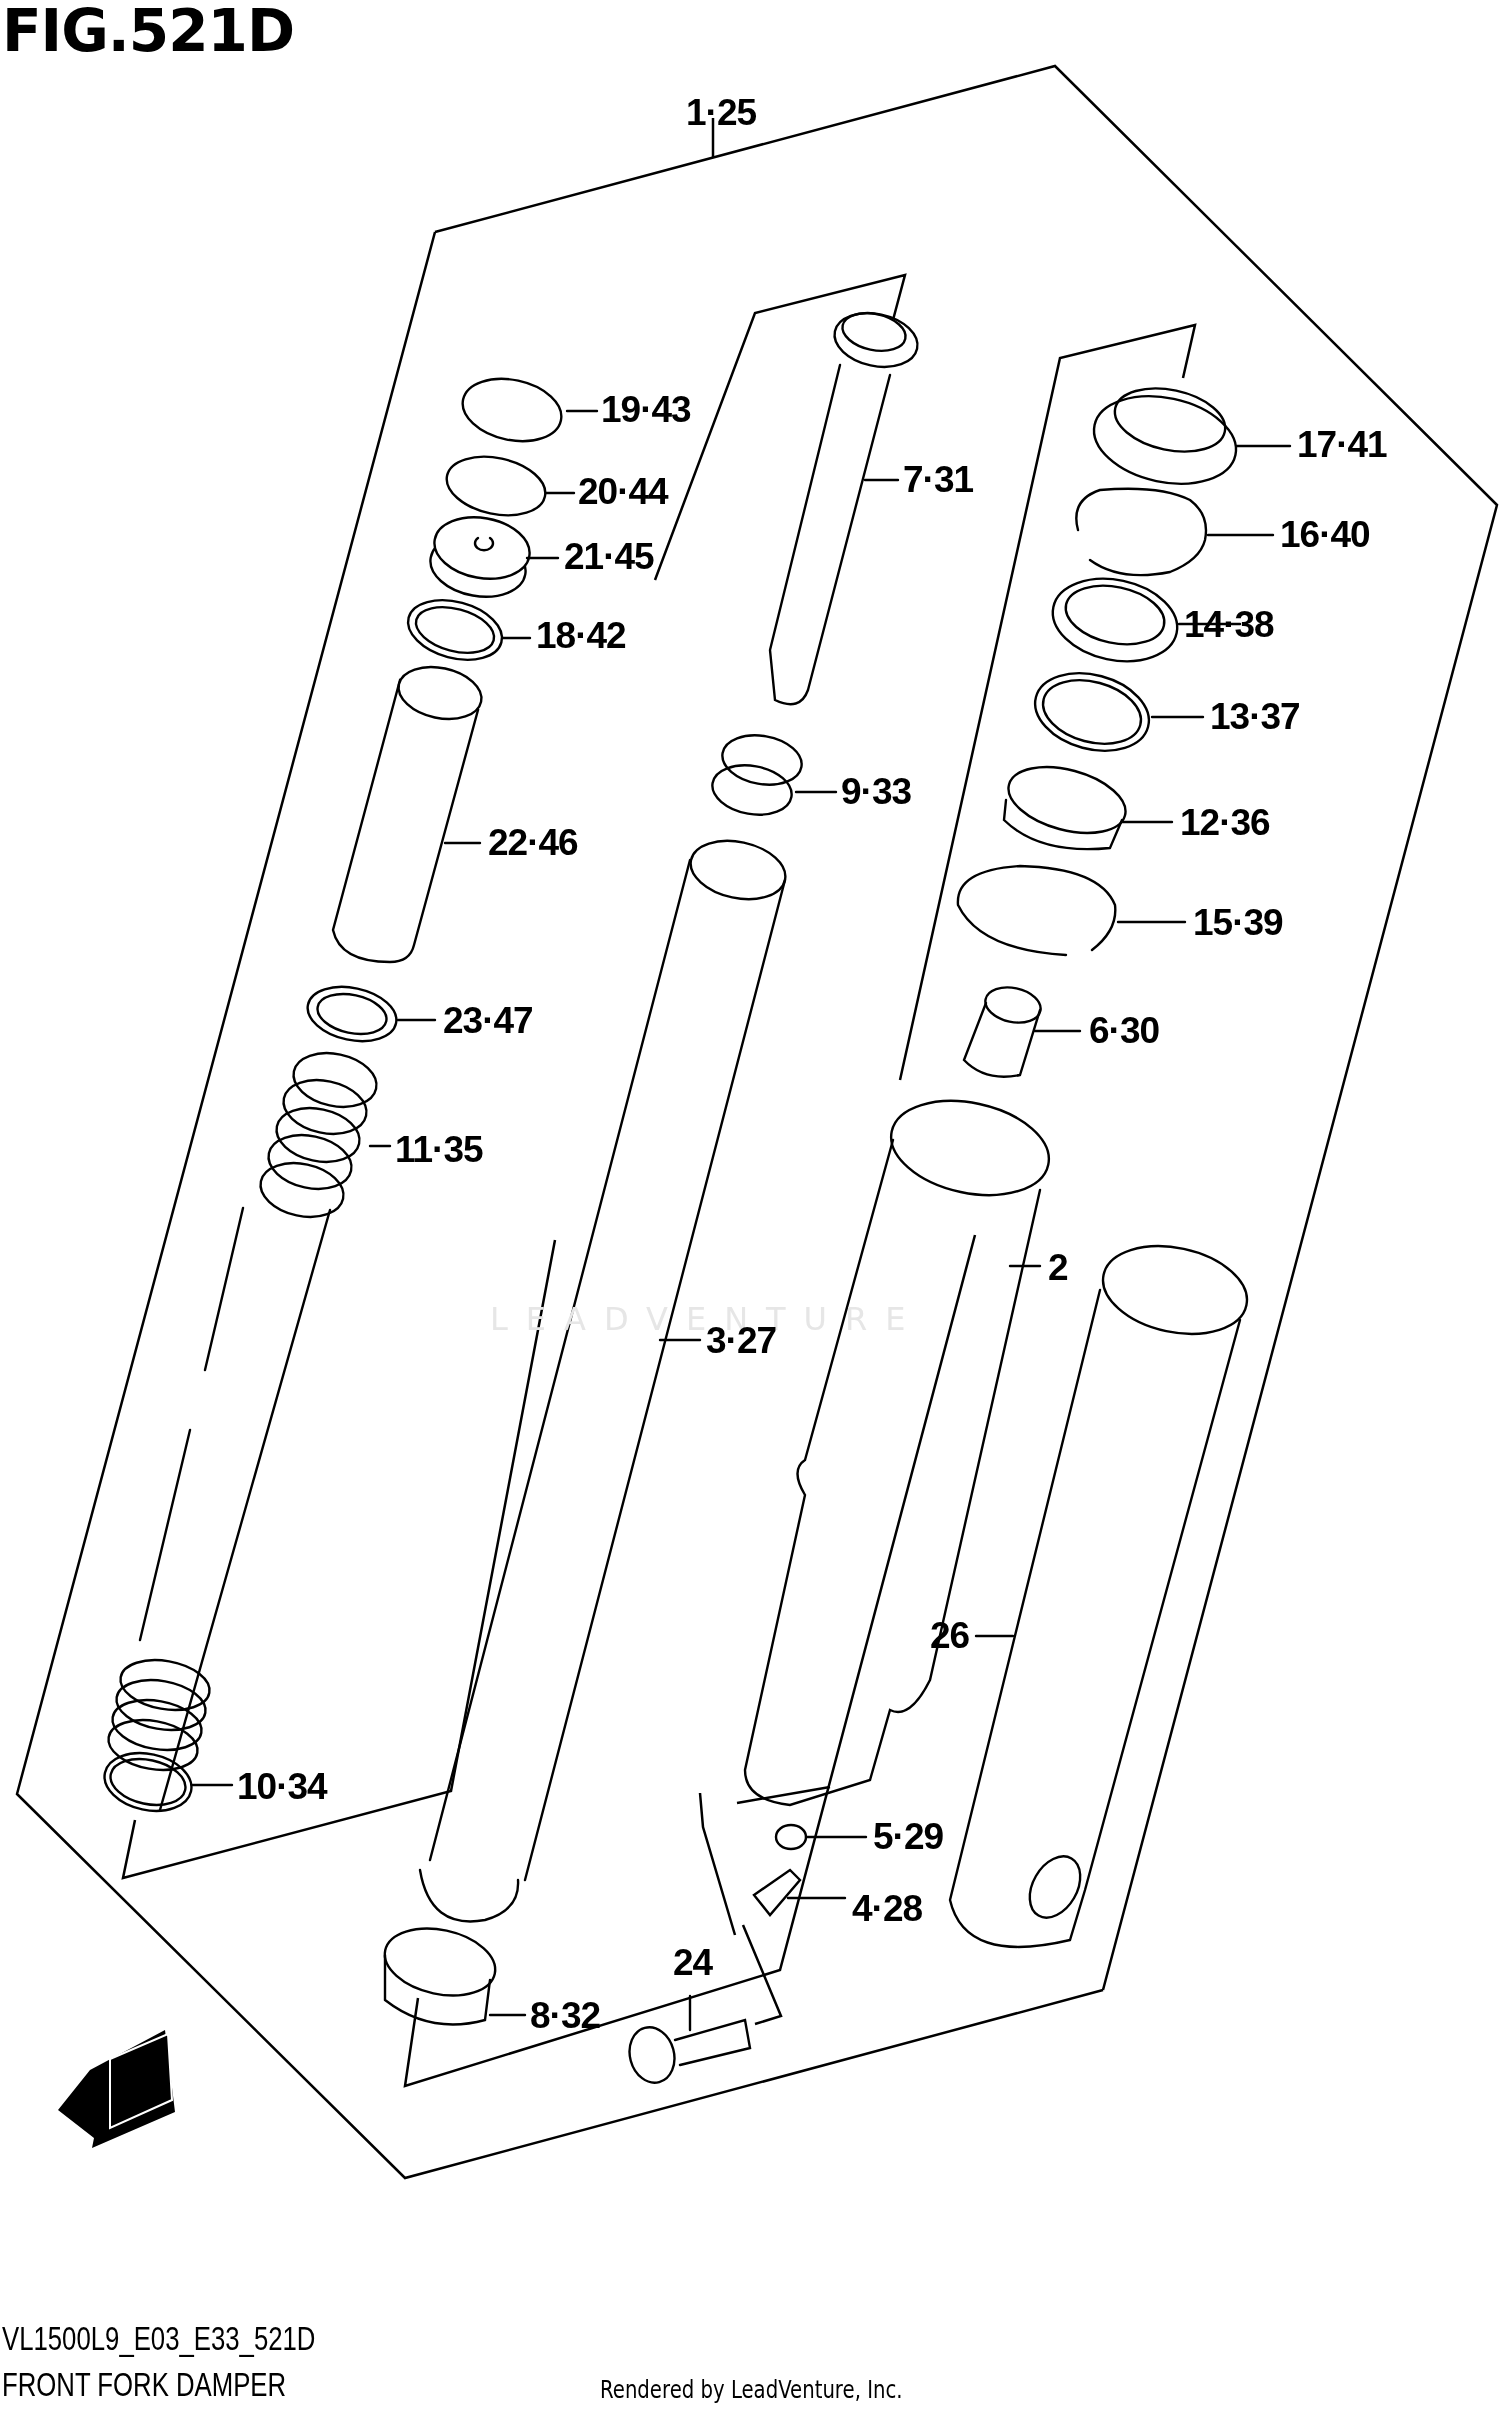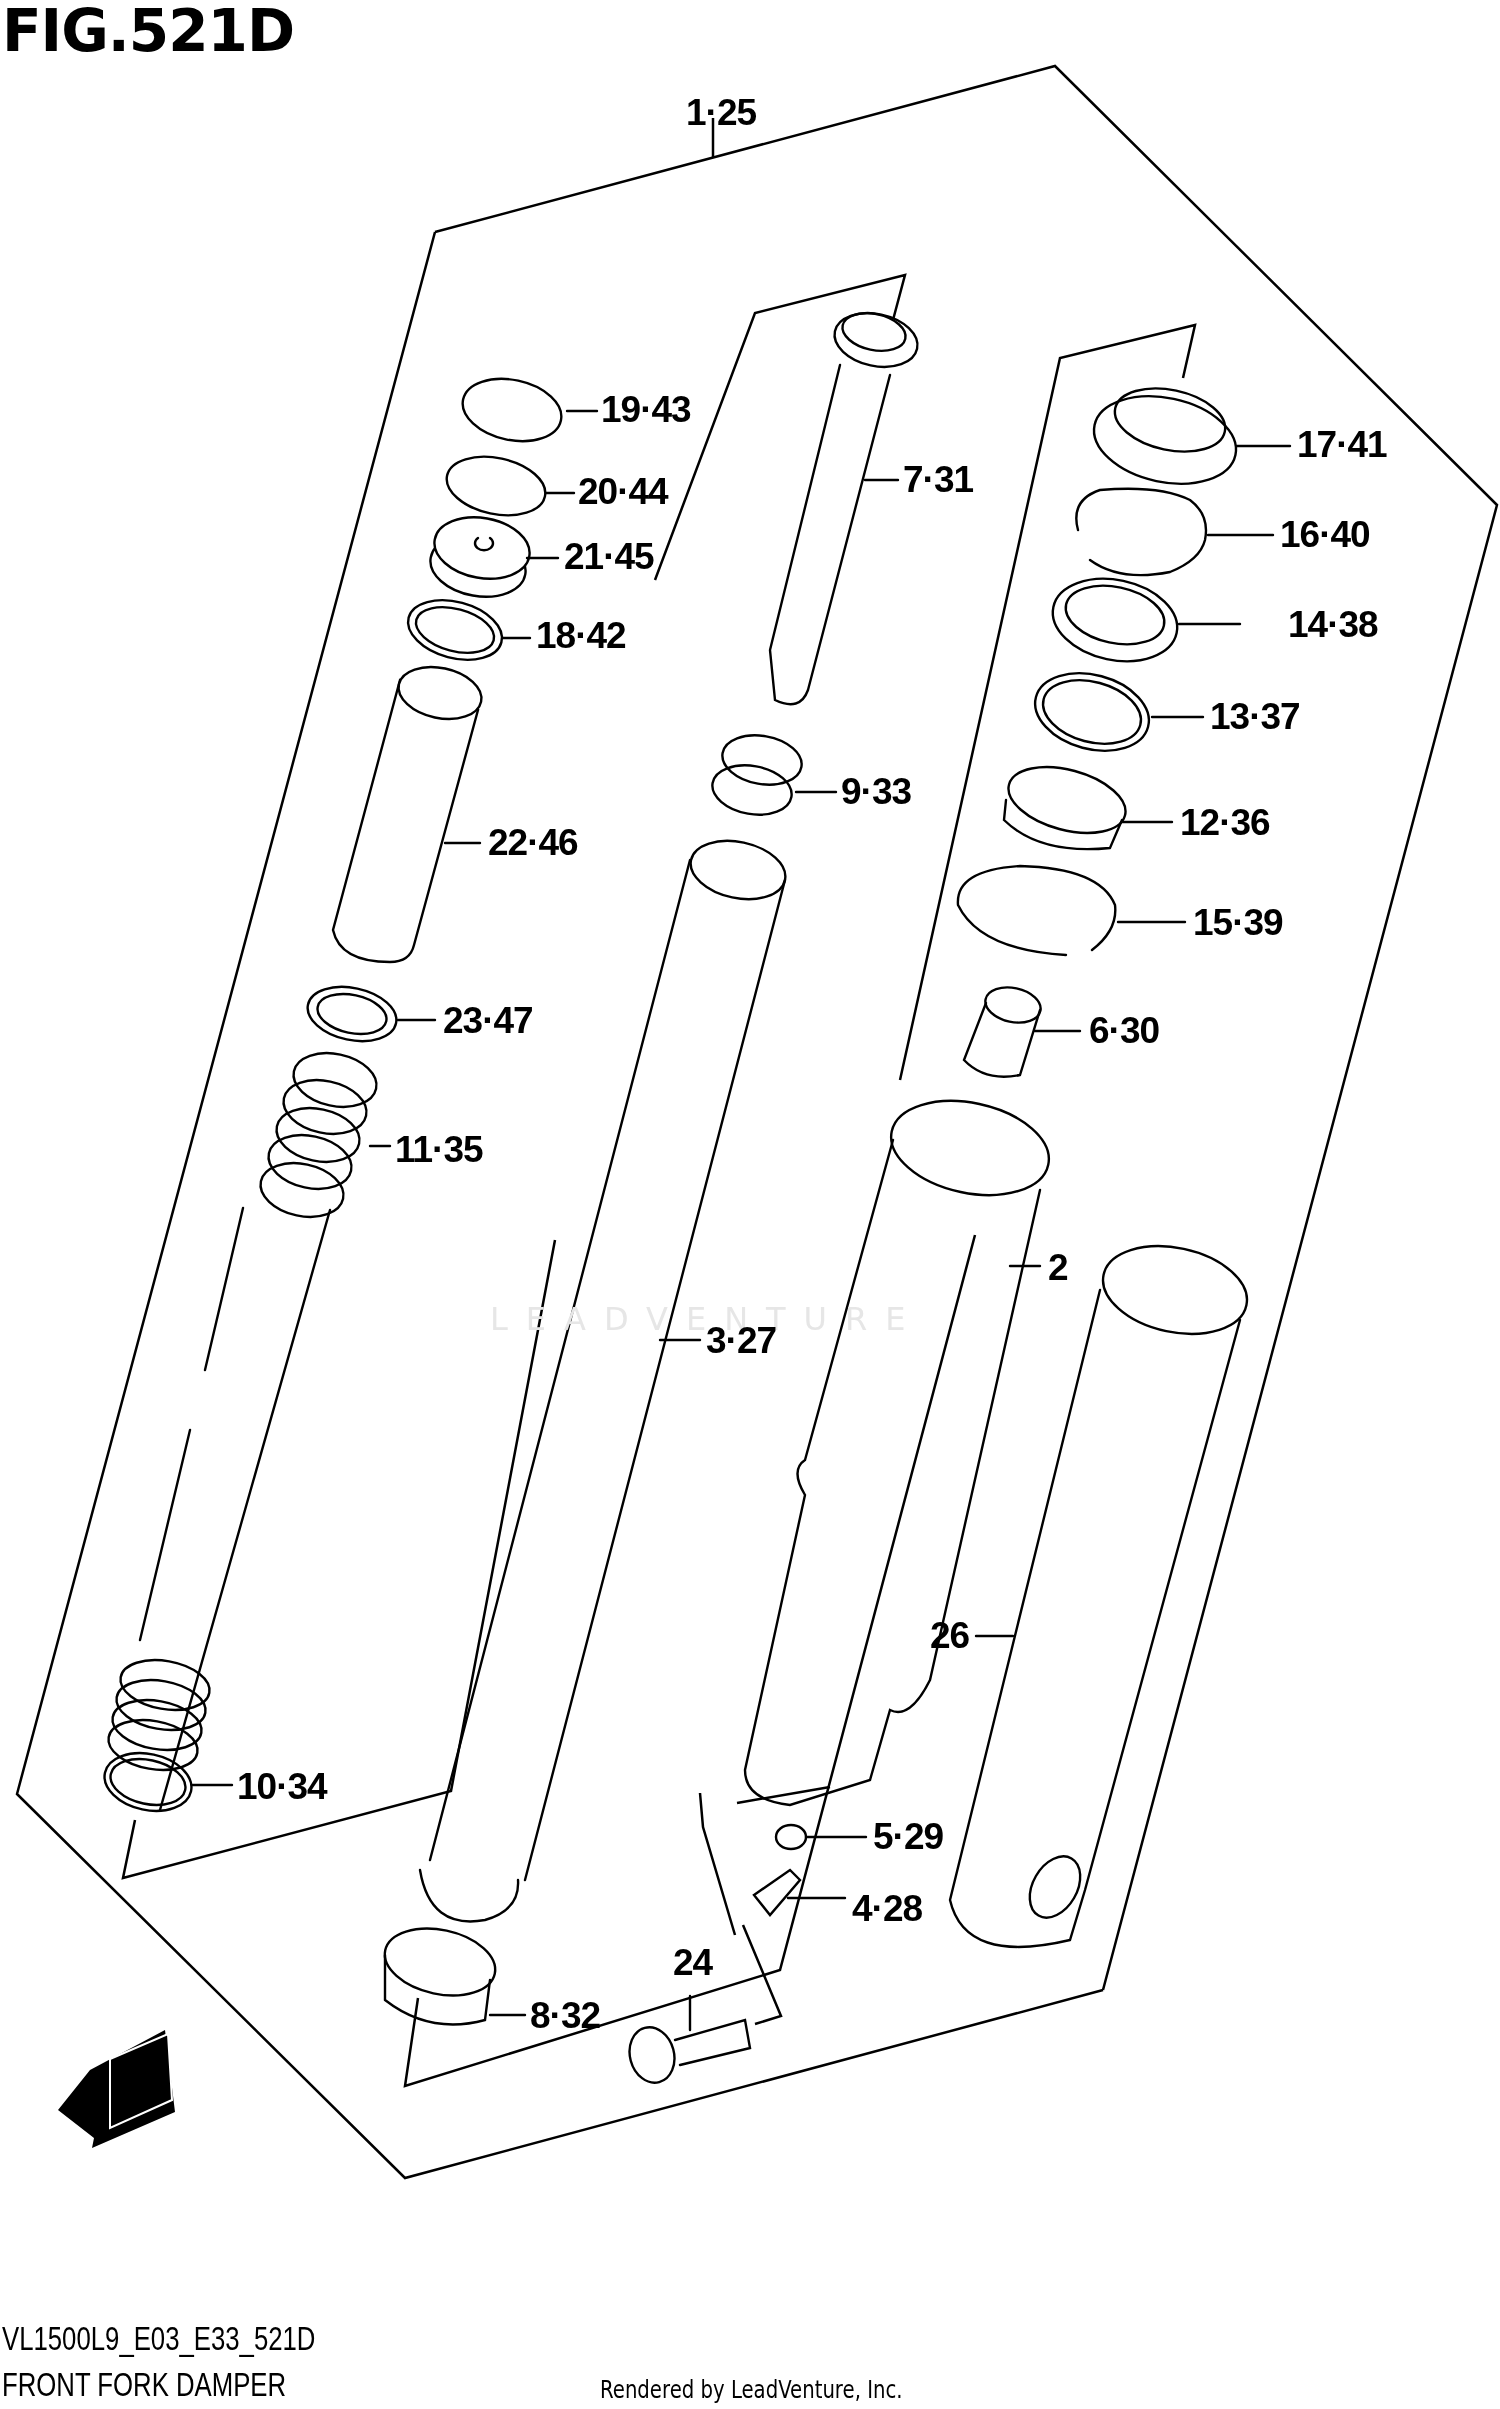--- a/index.html
+++ b/index.html
@@ -183,21 +183,21 @@
 <div class="callout" style="left:443px; top:1001px;">23·47</div>
 <div class="callout" style="left:395px; top:1130px;">11·35</div>
 <div class="callout" style="left:237px; top:1767px;">10·34</div>
 <div class="callout" style="left:903px; top:460px;">7·31</div>
 <div class="callout" style="left:841px; top:772px;">9·33</div>
 <div class="callout" style="left:706px; top:1321px;">3·27</div>
 <div class="callout" style="left:530px; top:1996px;">8·32</div>
 <div class="callout" style="left:673px; top:1943px;">24</div>
 <div class="callout" style="left:1297px; top:425px;">17·41</div>
 <div class="callout" style="left:1280px; top:515px;">16·40</div>
-<div class="callout" style="left:1288px; top:605px;">14·38</div>
+<div class="callout" style="left:1184px; top:605px;">14·38</div>
 <div class="callout" style="left:1210px; top:697px;">13·37</div>
 <div class="callout" style="left:1180px; top:803px;">12·36</div>
 <div class="callout" style="left:1193px; top:903px;">15·39</div>
 <div class="callout" style="left:1089px; top:1011px;">6·30</div>
 <div class="callout" style="left:1048px; top:1248px;">2</div>
 <div class="callout" style="left:930px; top:1616px;">26</div>
 <div class="callout" style="left:873px; top:1817px;text-align:center;">5·29</div>
 <div class="callout" style="left:852px; top:1877px;margin-top:12px;">4·28</div>
 
 <div class="model-code">VL1500L9_E03_E33_521D</div>

